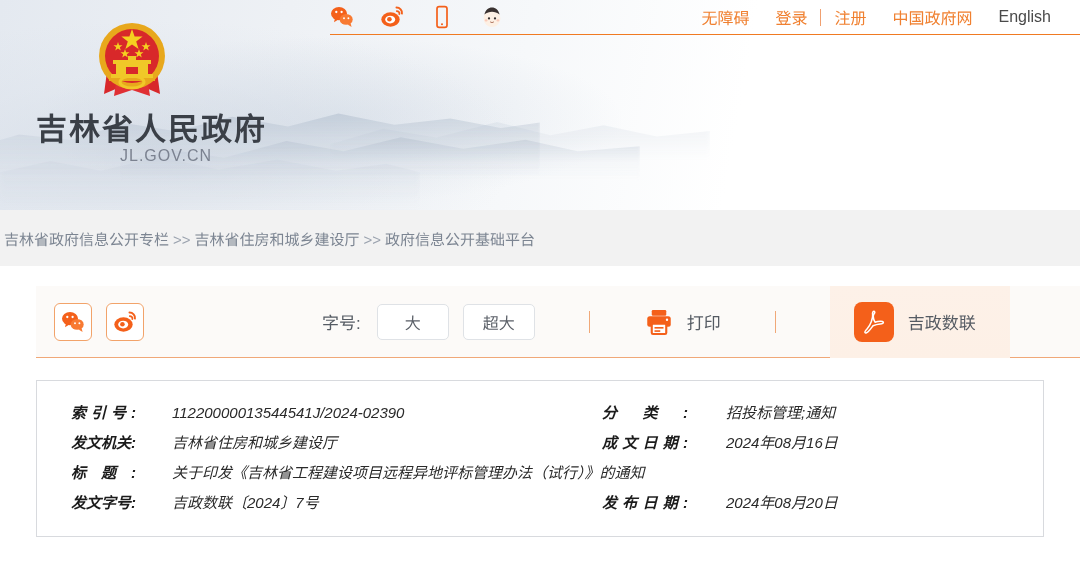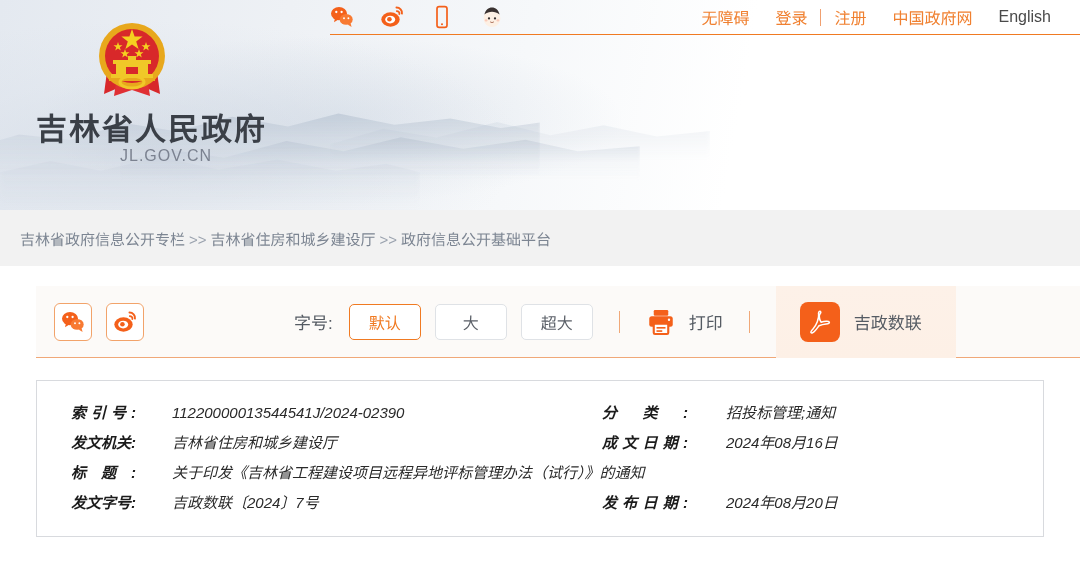--- a/index.html
+++ b/index.html
@@ -77,32 +77,32 @@
     position:absolute; left:330px; right:0; top:34px;
     height:1px; background:#f07a22;
   }
 
   
   .crumb-bar {
     width:1080px; height:56px;
     background:#f2f2f2;
     display:flex; align-items:center;
   }
-  .crumb { font-size:15px; color:#7c8592; padding-left:20px; white-space:nowrap; }
+  .crumb { font-size:15px; color:#7c8592; padding-left:4px; white-space:nowrap; }
   .crumb a { color:#7c8592; text-decoration:none; cursor:pointer; }
   .crumb .sep { color:#9aa2ae; margin:0 4px; }
 
   
   .toolbar-outer { width:1080px; padding:20px 0 0 0; background:#fff; }
   .toolbar {
     position:relative;
     margin-left:36px; width:1044px; height:72px;
     background:#fcfaf8;
     border-bottom:1px solid #f0a878;
-    display:flex; align-items:center;
+    display:flex; align-items:center;gap:28px;
   }
   .tb-share { display:flex; align-items:center; gap:14px; padding-left:18px; }
   .share-btn {
     width:38px; height:38px; border:1px solid #f2a36a; border-radius:6px;
     background:#fff; display:flex; align-items:center; justify-content:center;
     cursor:pointer;
   }
   .share-btn svg { width:24px; height:24px; display:block; }
 
   .tb-fontsize { display:flex; align-items:center; margin-left:150px; gap:14px; }
@@ -274,21 +274,20 @@
           <ellipse cx="10.2" cy="14.6" rx="5" ry="3.9" fill="#fff"></ellipse>
           <circle cx="9.4" cy="14.2" r="2.3" fill="#f4601a"></circle>
           <path d="M16.5 2.6c3.3 0 5.9 2.7 5.4 5.9" fill="none" stroke="#f4601a" stroke-width="2" stroke-linecap="round"></path>
           <path d="M16.8 6.1c1.6 0 2.8 1.3 2.6 2.9" fill="none" stroke="#f4601a" stroke-width="1.8" stroke-linecap="round"></path>
         </svg>
       </span>
     </div>
 
     <div class="tb-fontsize">
       <span class="fs-label">字号:</span>
-      <button class="fs-btn active">默认</button>
       <button class="fs-btn">大</button>
       <button class="fs-btn">超大</button>
     </div>
 
     <div class="tb-divider"></div>
 
     <div class="tb-print">
       <span>
         <svg viewBox="0 0 24 24" xmlns="http://www.w3.org/2000/svg">
           <rect x="6.2" y="2.4" width="11.6" height="4.6" rx="1" fill="#f4601a"></rect>

